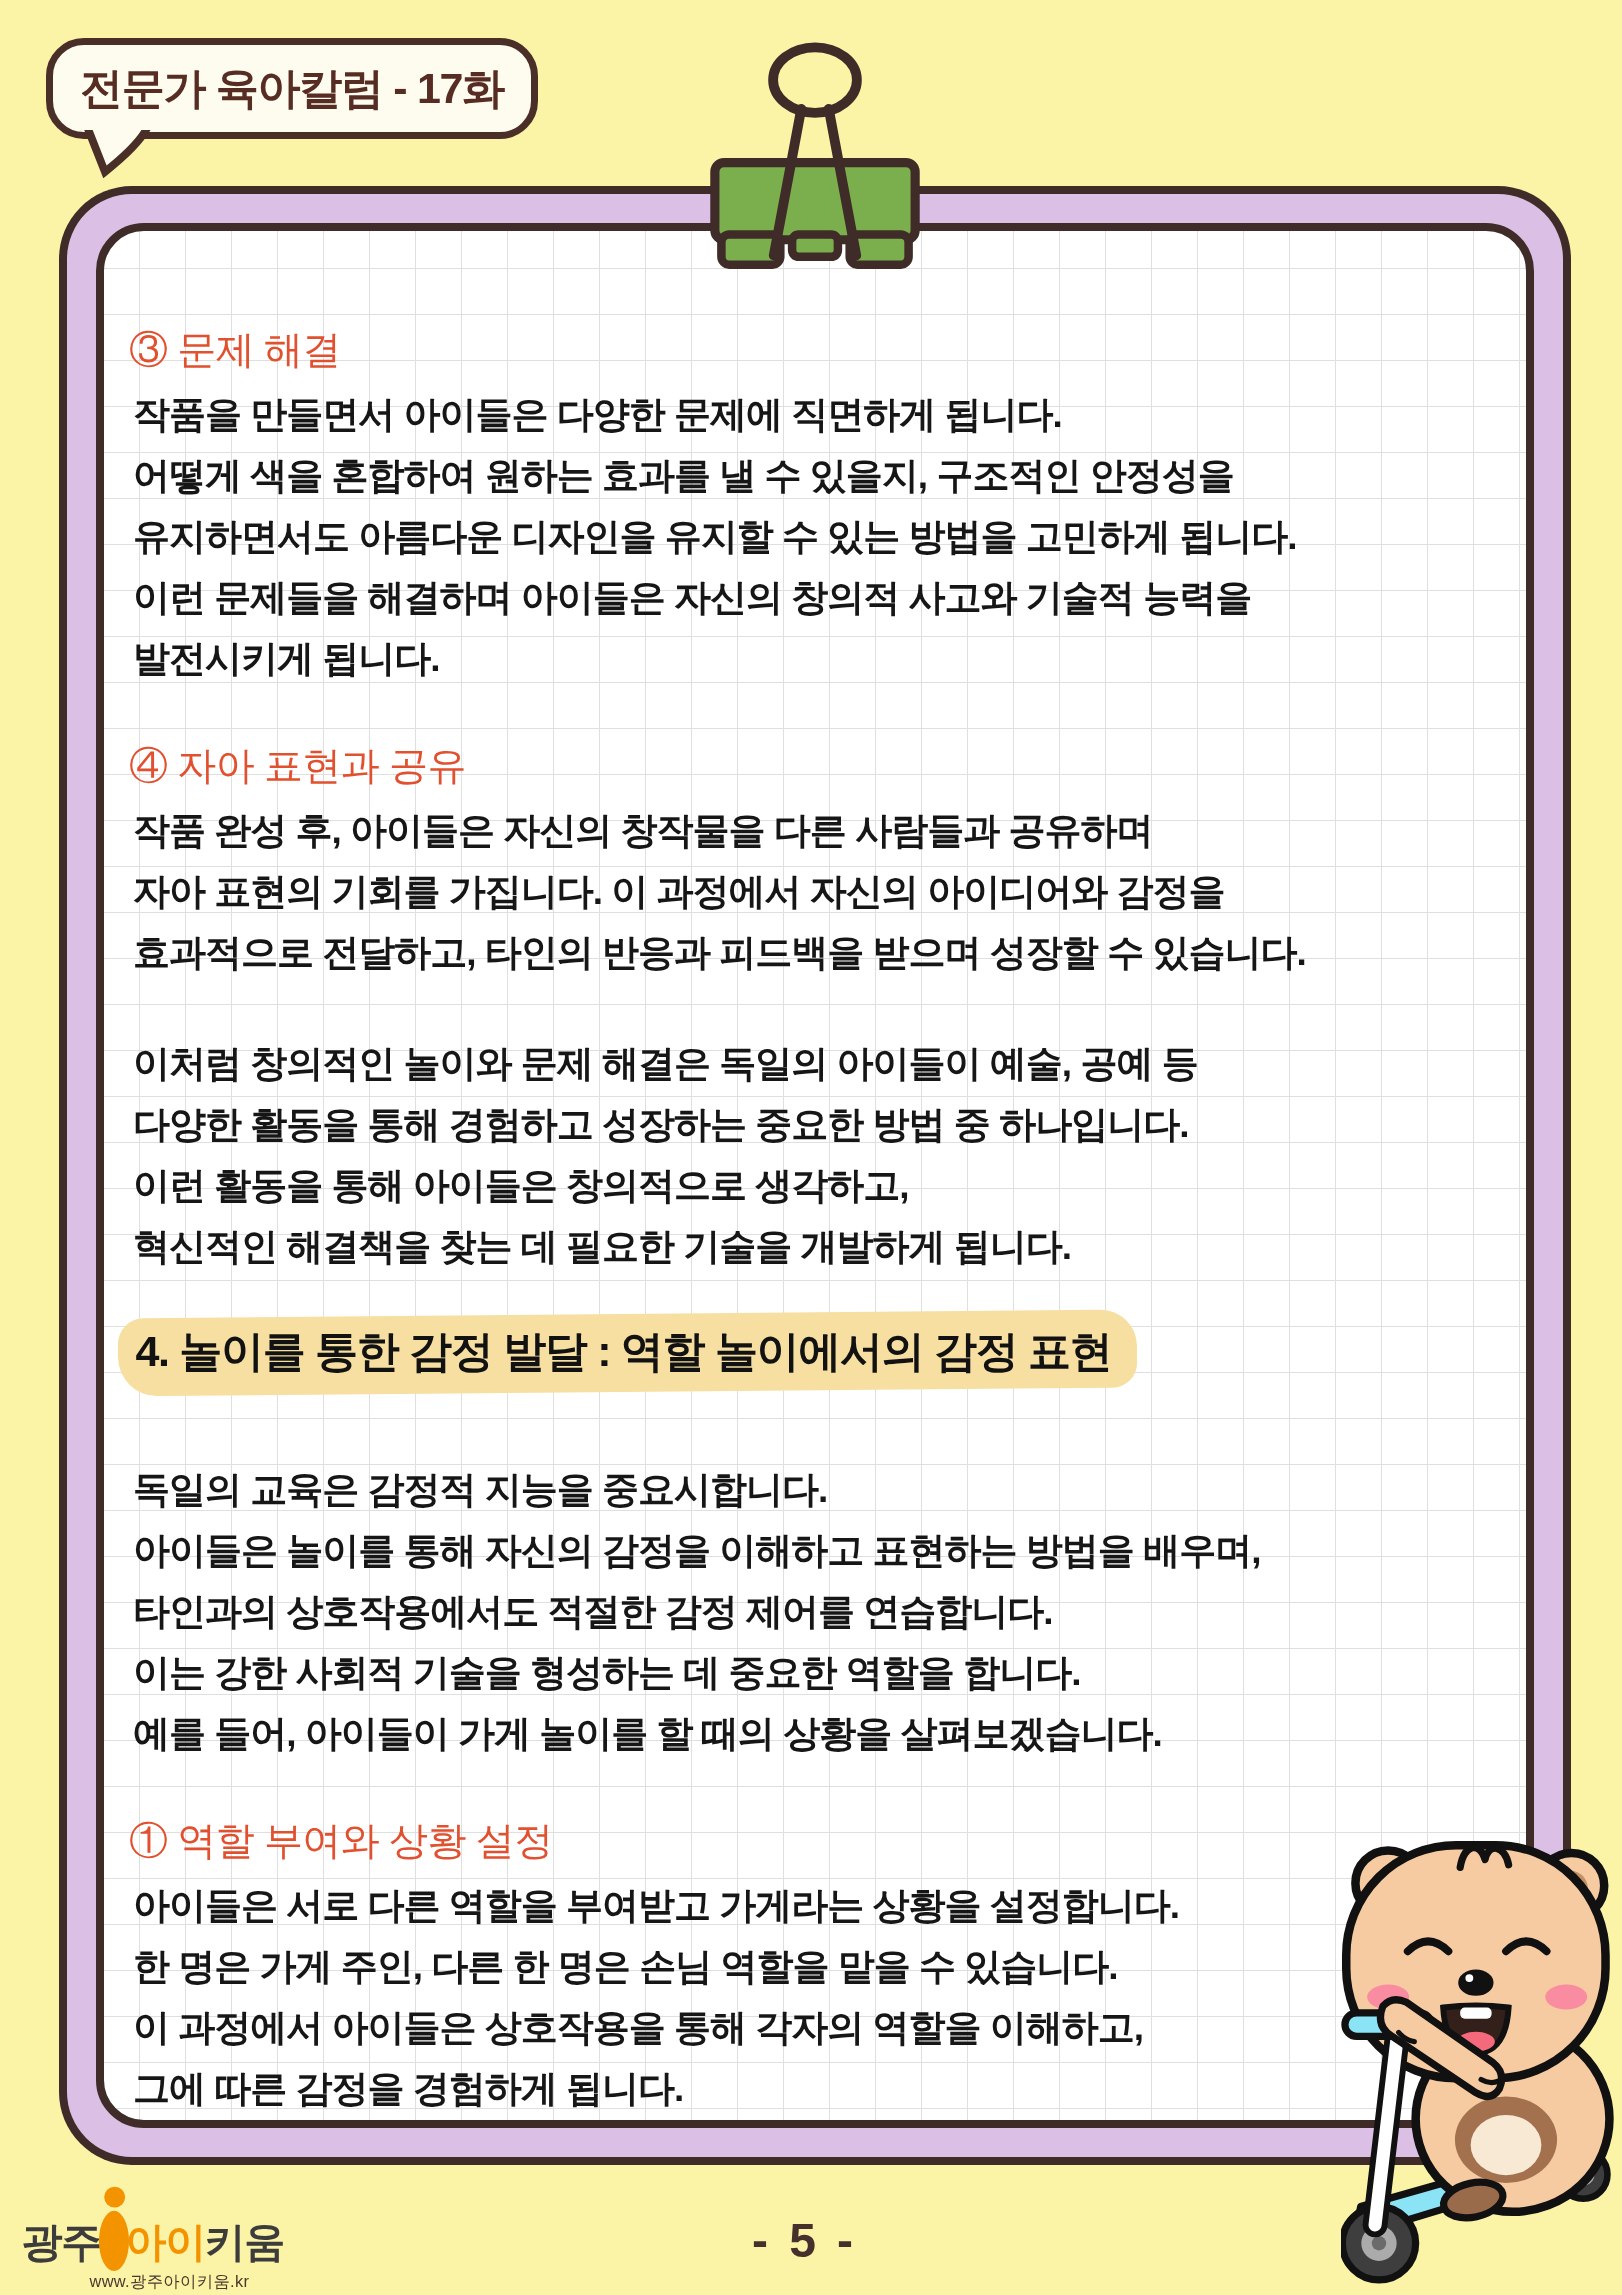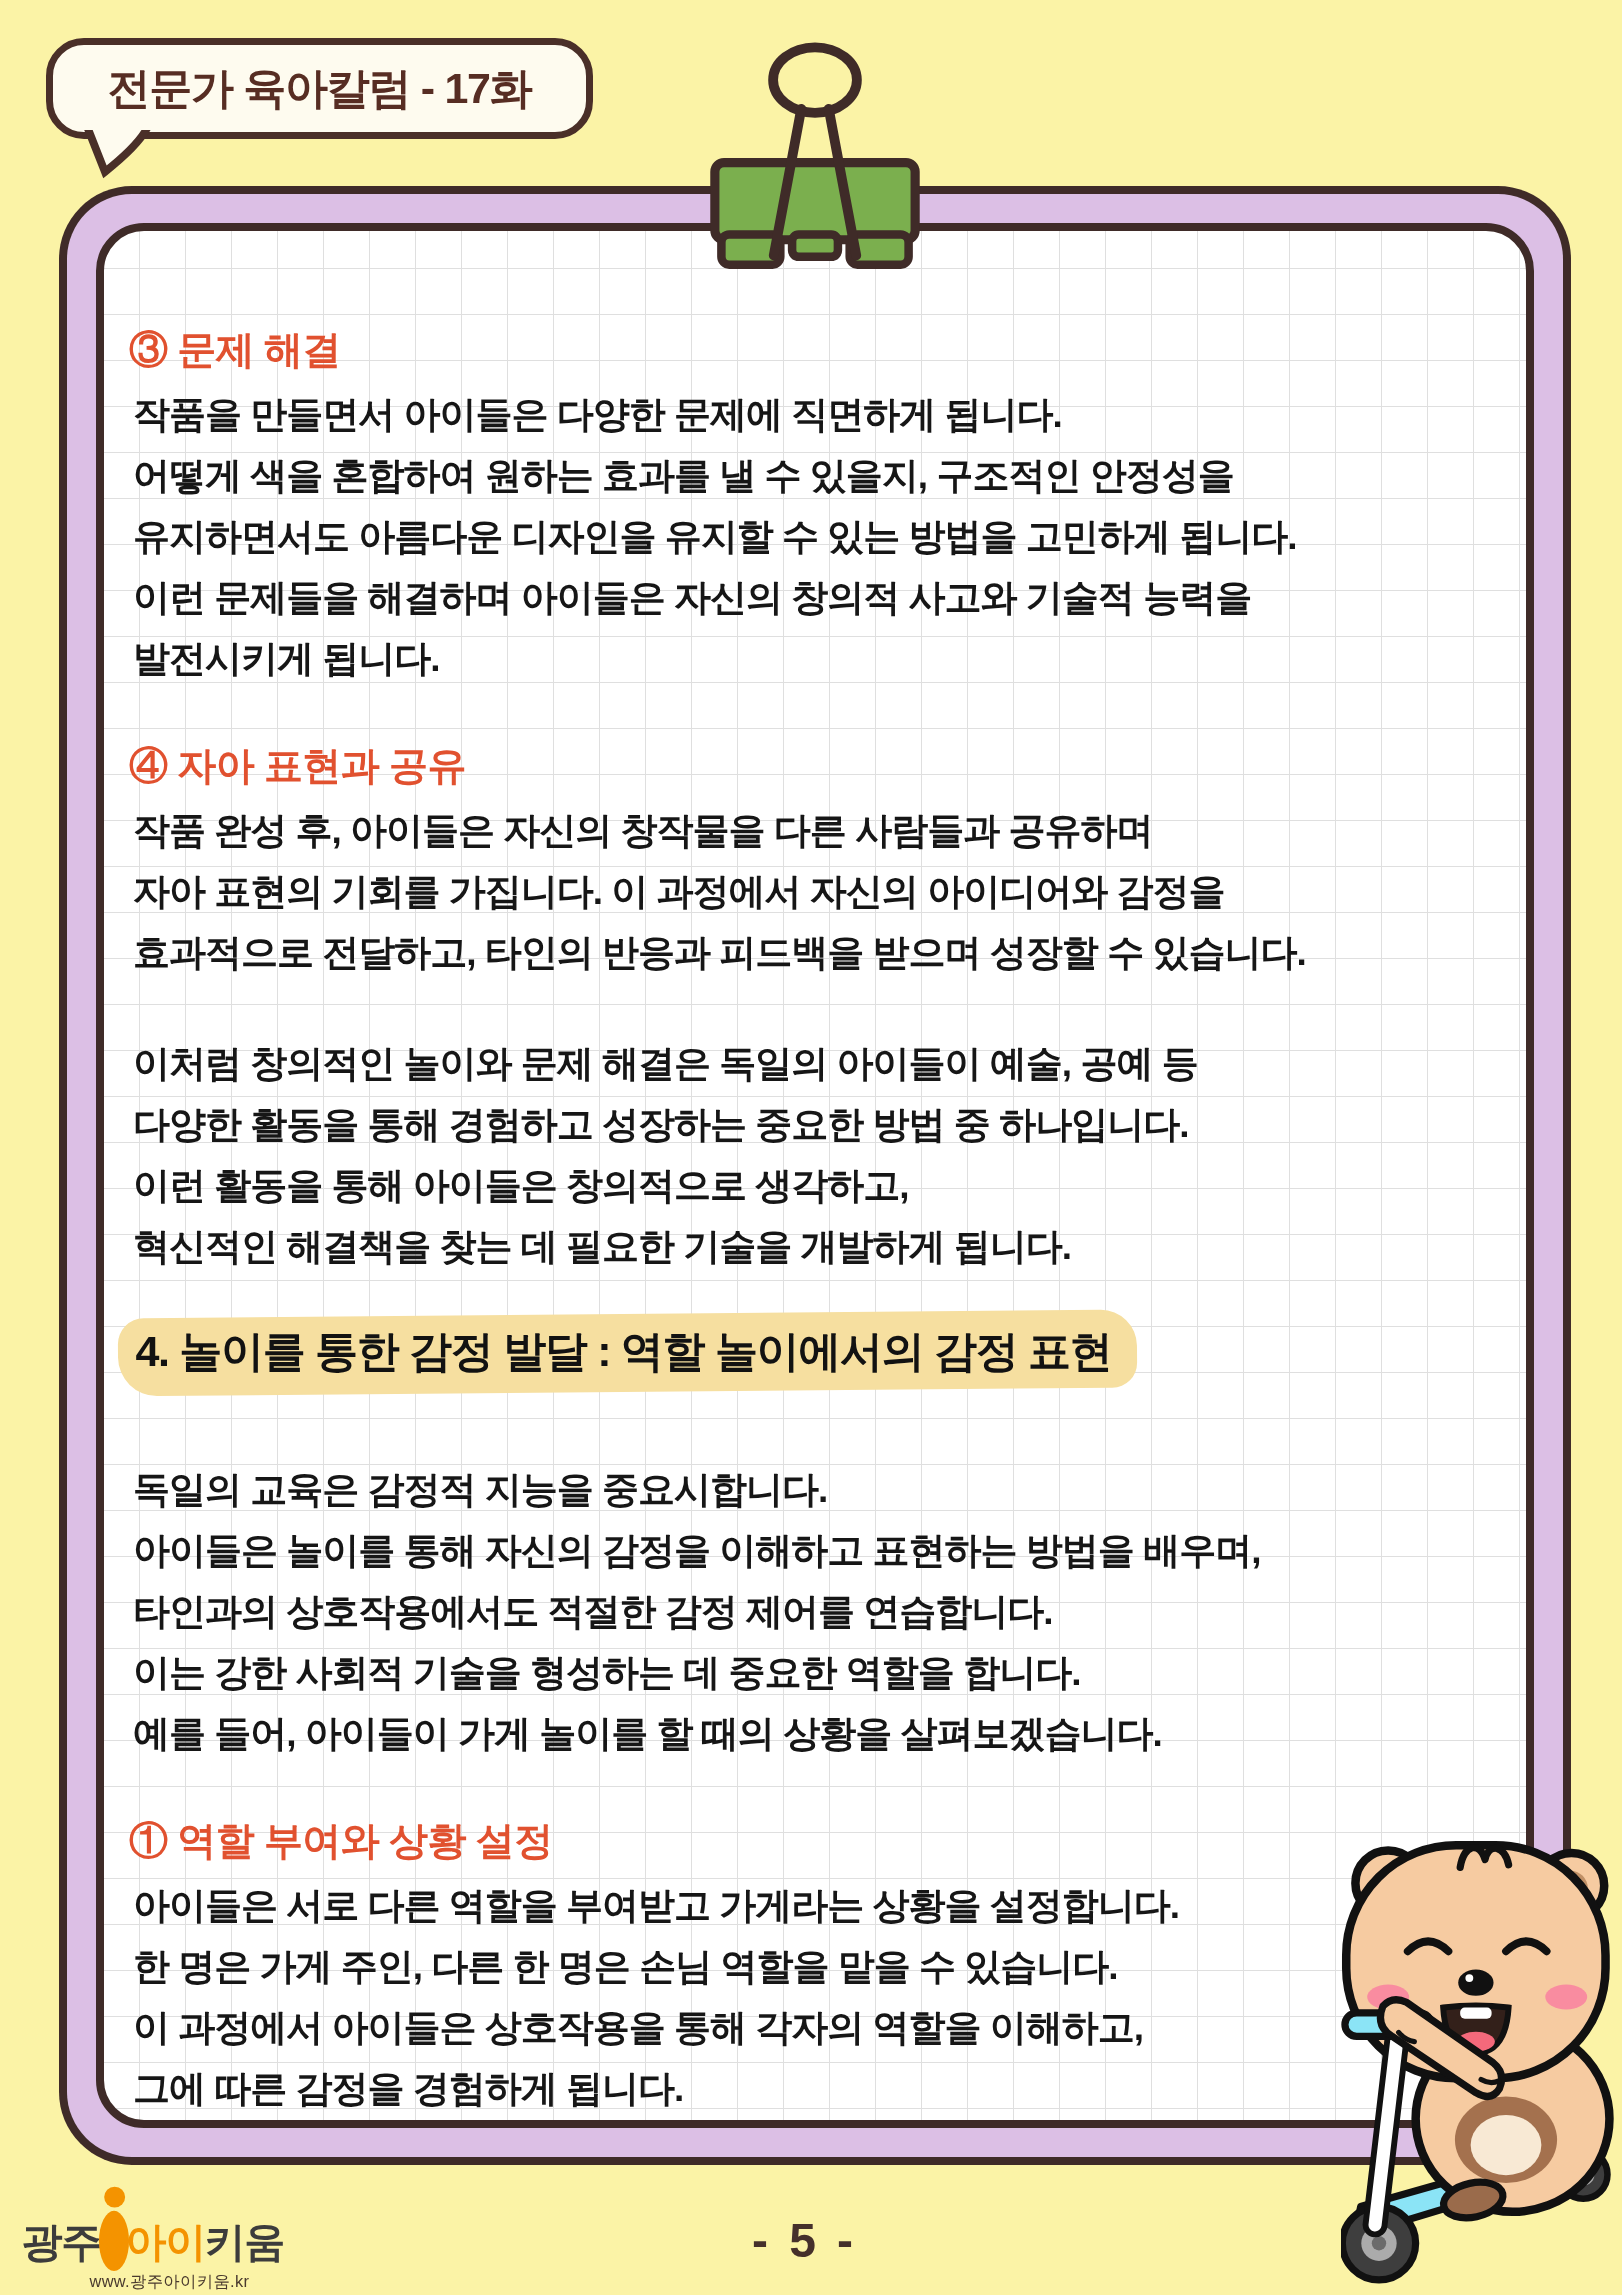--- a/index.html
+++ b/index.html
@@ -5,21 +5,21 @@
   html,body { margin:0; padding:0; }
   body { width:1623px; height:2295px; }
   .page {
     position:relative; width:1623px; height:2295px; overflow:hidden;
     background:#FBF3A6;
     font-family:"Liberation Sans", sans-serif;
   }
 
   
   .bubble {
-    position:absolute; left:46px; top:38px; width:547px; height:101px;
+    position:absolute; left:46px; top:38px; width:492px; height:101px;
     box-sizing:border-box; background:#FEFBEF;
     border:7.9px solid #4A2F28; border-radius:38px;
     display:flex; align-items:center; justify-content:center;
     font-size:43px; font-weight:800; color:#572D23; letter-spacing:-1.3px;
     z-index:4; white-space:nowrap;
   }
   .bubble-tail { position:absolute; left:84px; top:130px; z-index:5; }
 
   
   .clip { position:absolute; left:707px; top:38px; z-index:6; }
@@ -41,21 +41,21 @@
     overflow:hidden;
     background-image:
       linear-gradient(to right, #DFDFDF 1.3px, transparent 1.3px),
       linear-gradient(to bottom, #DFDFDF 1.3px, transparent 1.3px);
     background-size:46px 46px;
     background-position:35px 37px;
   }
   .content { position:absolute; left:0; top:0; right:0; padding:88px 19.6px 0 25px; }
 
   .sec-head {
-    margin:0; font-size:39px; line-height:61px; font-weight:700;
+    margin:0; font-size:39px; line-height:61px; font-weight:400;
     color:#E1512F; letter-spacing:-0.7px; white-space:nowrap;
   }
   .body-par { margin:4px; }
   .body-par div {
     font-size:37px; line-height:61px; font-weight:700;
     color:#161616; letter-spacing:-1px; white-space:nowrap;
   }
   .gap64 { height:42px; } .gap90 { height:59px; }
 
   .chapter { position:relative; height:73px; display:flex; align-items:flex-start; }

